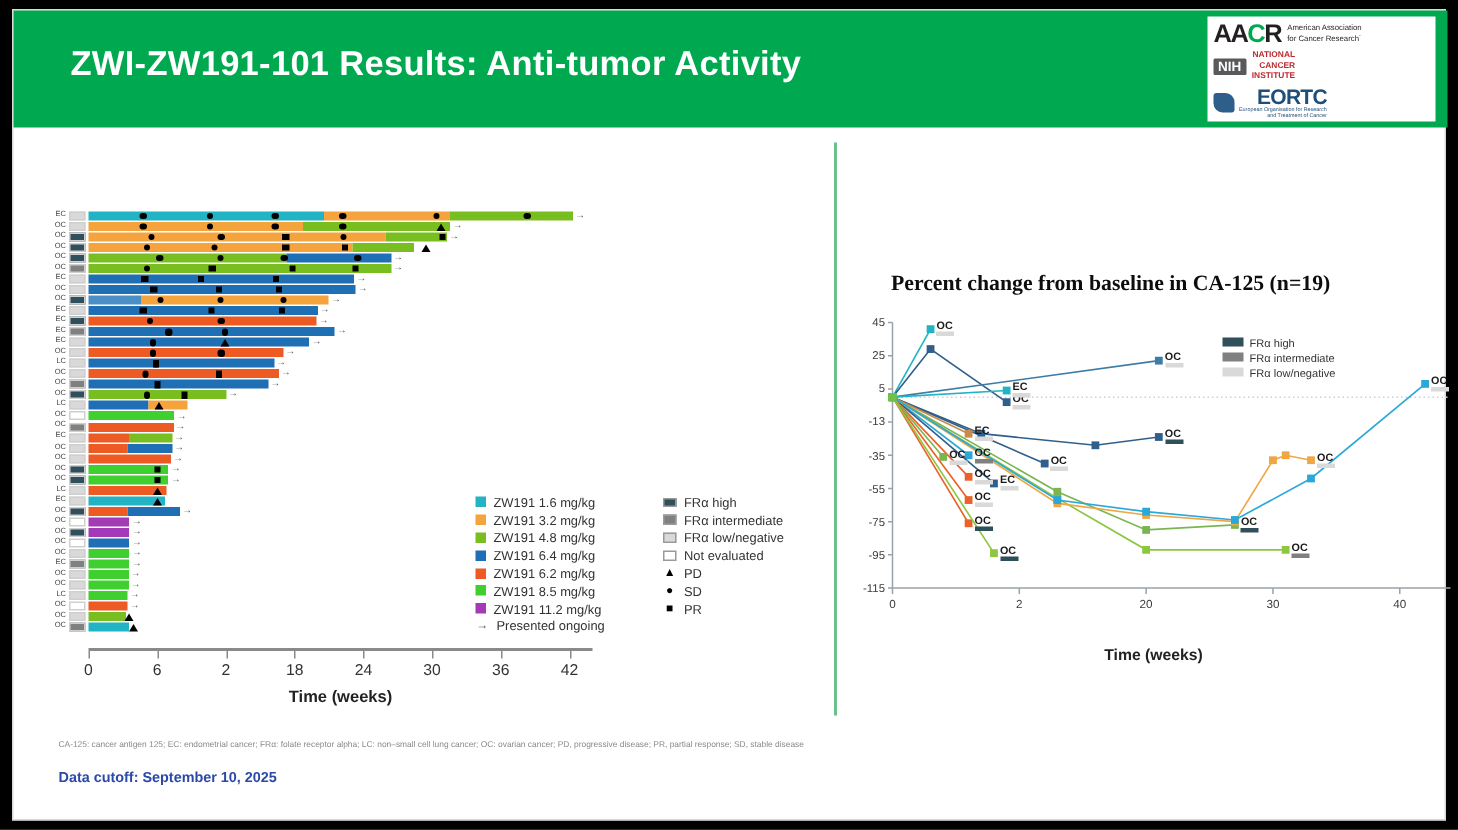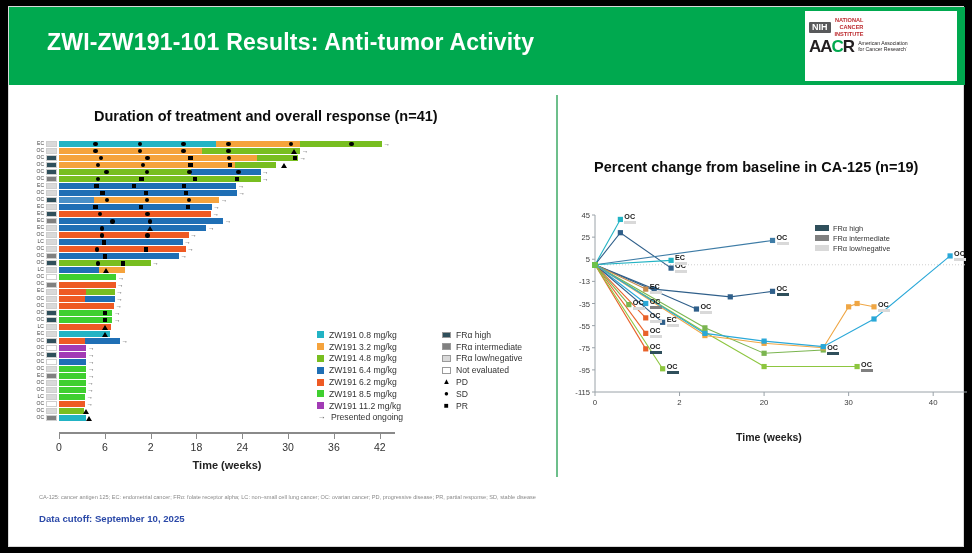--- a/index.html
+++ b/index.html
@@ -17,21 +17,21 @@
   .nih{background:#58595b;color:#fff;font-size:9px;font-weight:bold;padding:1px 3px;border-radius:1px;line-height:1.1;}
   .nci{color:#bc2a2e;font-size:5.6px;font-weight:bold;line-height:1.25;}
   .eortc-wrap{display:flex;align-items:center;gap:3px;margin-top:2px;}
   .eortc-mark{width:14px;height:13px;background:#2e5f8a;border-radius:2px 6px 2px 6px;}
   .eortc{color:#1f4e79;font-size:14px;font-weight:bold;letter-spacing:-.5px;line-height:1;}
   .eortc-sub{font-size:3.6px;color:#1f4e79;line-height:1.2;}
   
   #divider{position:absolute;left:547px;top:88px;width:2px;height:382px;background:#6dbf8b;}
   .panel-title{position:absolute;font-size:14.5px;font-weight:bold;color:#0d0d0d;}
   #t-left{left:85px;top:101px;}
-  #t-right{left:585px;top:152px;}
+  #t-right{left:585px;top:174px;font-family:Liberation Serif, serif;}
   
   #swim{position:absolute;left:24px;top:133px;width:500px;height:285px;}
   .srow{position:relative;height:7.05px;}
   .slab{position:absolute;left:0;top:-0.5px;width:11px;font-size:5px;color:#444;line-height:7px;text-align:right;}
   .sfra{position:absolute;left:13px;top:0.6px;width:11px;height:6px;border:.5px solid #cfcfcf;box-sizing:border-box;}
   .bars{position:absolute;left:26px;top:0.6px;height:6px;}
   .seg{position:absolute;top:0;height:6px;}
   .mk{position:absolute;width:0;height:0;}
   .mk-sd,.mk-pr{width:4.4px;height:4.4px;background:#000;top:1px;margin-left:-2.2px;}
   .mk-sd{border-radius:50%;}
@@ -68,41 +68,48 @@
 </style>
 </head>
 <body>
 
 <div id="slide">
   <div id="card">
 
     <div id="header">
       <div id="title">ZWI-ZW191-101 Results: Anti-tumor Activity</div>
       <div id="logobox">
+        <div class="logorow">
+          <div class="aacr">AA<span class="g">C</span>R</div>
+          <div>
+            <div class="aacr-sub">American Association</div>
+            <div class="aacr-sub">for Cancer Research˙</div>
+          </div>
+        </div>
         <div class="logorow" style="margin-top:3px;">
           <div class="nih">NIH</div>
           <div>
             <div class="nci">NATIONAL</div>
             <div class="nci">CANCER</div>
             <div class="nci">INSTITUTE</div>
           </div>
         </div>
-        <div class="logorow">
-          <div class="aacr">AA<span class="g">C</span>R</div>
+        <div class="eortc-wrap">
+          <div class="eortc-mark"></div>
           <div>
-            <div class="aacr-sub">American Association</div>
-            <div class="aacr-sub">for Cancer Research˙</div>
+            <div class="eortc">EORTC</div>
+            <div class="eortc-sub">European Organisation for Research</div>
+            <div class="eortc-sub">and Treatment of Cancer</div>
           </div>
         </div>
       </div>
     </div>
 
     <div id="divider"></div>
 
-    <div class="panel-title" id="t-left">Duration of treatment and overall response (n=41)</div>
     <div id="swim">
         <div class="srow">
           <div class="slab">EC</div>
           <div class="sfra" style="background: rgb(217, 217, 217);"></div>
           <div class="bars" style="width: 336px;">
             <div class="seg" style="left: 0px; width: 156.545px; background: rgb(34, 179, 196);"></div>
             <div class="seg" style="left: 156.545px; width: 84px; background: rgb(245, 163, 60);"></div>
             <div class="seg" style="left: 240.545px; width: 82.4727px; background: rgb(120, 190, 32);"></div>
             <div class="mk mk-sd" style="left: 36.6545px;"></div>
             <div class="mk mk-sd" style="left: 80.9455px;"></div>
@@ -504,21 +511,21 @@
         <div class="stick" style="left: 274.909px;"></div>
         <div class="stl" style="left: 274.909px;">36</div>
         <div class="stick" style="left: 320.727px;"></div>
         <div class="stl" style="left: 320.727px;">42</div>
       </div>
     <div id="sxlab">Time (weeks)</div>
 
     <div id="leg-dose">
         <div class="lgi">
           <span class="sw" style="background: rgb(34, 179, 196);"></span>
-          <span>ZW191 0.8 mg/kg</span>
+          <span>ZW191 1.6 mg/kg</span>
         </div>
         <div class="lgi">
           <span class="sw" style="background: rgb(245, 163, 60);"></span>
           <span>ZW191 3.2 mg/kg</span>
         </div>
         <div class="lgi">
           <span class="sw" style="background: rgb(120, 190, 32);"></span>
           <span>ZW191 4.8 mg/kg</span>
         </div>
         <div class="lgi">

